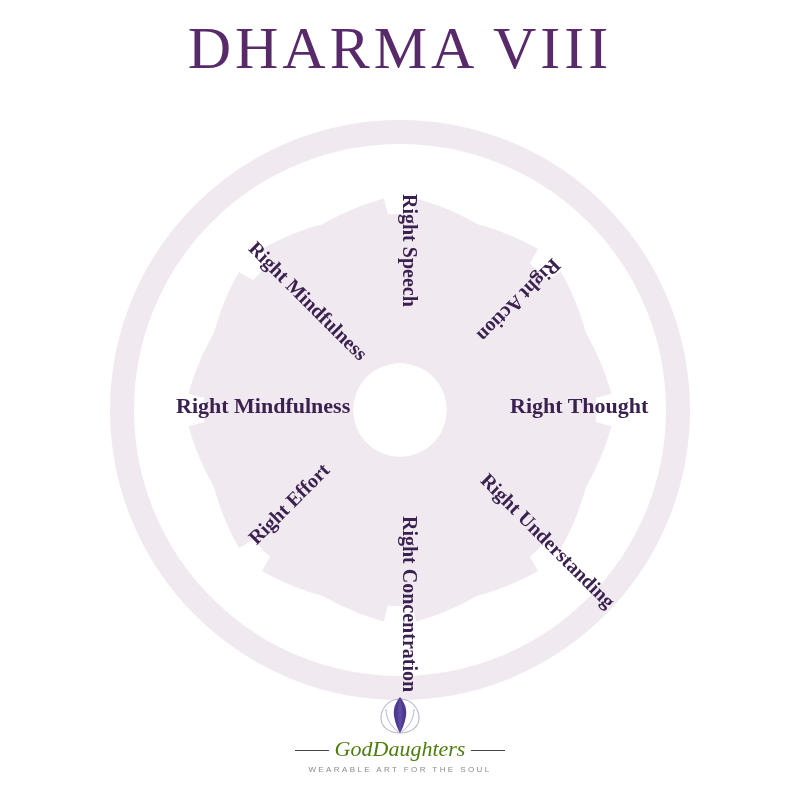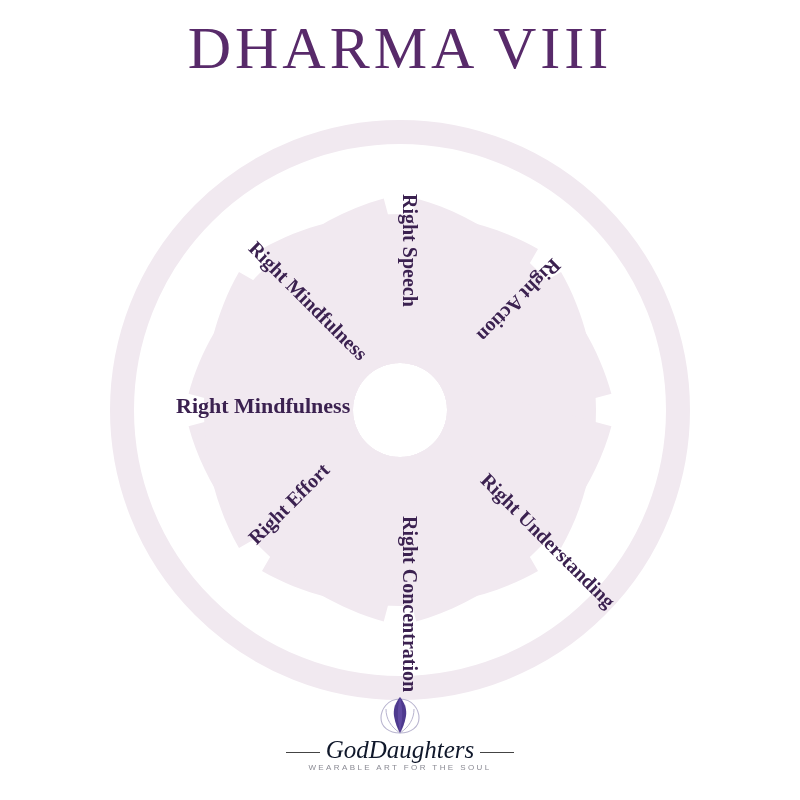--- a/index.html
+++ b/index.html
@@ -71,39 +71,40 @@
     width: 800px;
     text-align: center;
   }
   #logo-mark {
     display: block;
     margin: 0 auto 1px auto;
   }
   #logo-name {
     font-family: "Liberation Serif", "DejaVu Serif", serif;
     font-style: italic;
-    font-size: 25px;
-    color: #0f172a;
+    font-size: 22px;
+    color: #4d7c0f;
     letter-spacing: 0px;
     line-height: 1.05;
     position: relative;
     display: inline-block;
   }
   #logo-name::before,
   #logo-name::after {
     content: "";
     position: absolute;
     top: 58%;
     width: 34px;
     height: 1px;
     background: #444;
   }
   #logo-name::before { left: -40px; }
   #logo-name::after  { right: -40px; }
   #logo-tag {
+    margin-top: 5px;
     font-family: "Liberation Sans", "DejaVu Sans", sans-serif;
     font-size: 8px;
     letter-spacing: 2.4px;
     color: #8a8a93;
     text-transform: uppercase;
   }
 </style>
 </head>
 <body>
 
@@ -150,20 +151,21 @@
         <use href="#seg-proto" transform="rotate(135 290 290)"></use>
         <use href="#seg-proto" transform="rotate(180 290 290)"></use>
         <use href="#seg-proto" transform="rotate(225 290 290)"></use>
         <use href="#seg-proto" transform="rotate(270 290 290)"></use>
         <use href="#seg-proto" transform="rotate(315 290 290)"></use>
       </g>
     </svg>
 
     <div class="spoke-label" style="left: 299px; top: 74px; transform: translateY(-50%) rotate(90deg);">Right Speech</div>
     <div class="spoke-label" style="left: 446.978px; top: 141.75px; transform: translateY(-50%) rotate(135deg);">Right  Action</div>
+    <div class="spoke-label big" style="left: 400px; top: 286px; transform: translateY(-50%) rotate(0deg);">Right Thought</div>
     <div class="spoke-label" style="left: 374.146px; top: 357.418px; transform: translateY(-50%) rotate(45deg);">Right Understanding</div>
     <div class="spoke-label" style="left: 299px; top: 396px; transform: translateY(-50%) rotate(90deg);">Right Concentration</div>
     <div class="spoke-label" style="left: 142.215px; top: 421.057px; transform: translateY(-50%) rotate(-45deg);">Right Effort</div>
     <div class="spoke-label big" style="left: 66px; top: 286px; transform: translateY(-50%) rotate(0deg);">Right Mindfulness</div>
     <div class="spoke-label" style="left: 142.215px; top: 125.487px; transform: translateY(-50%) rotate(45deg);">Right Mindfulness</div>
   </div>
 
   <div id="logo">
     <svg id="logo-mark" width="46" height="42" viewBox="0 0 46 42">
 

